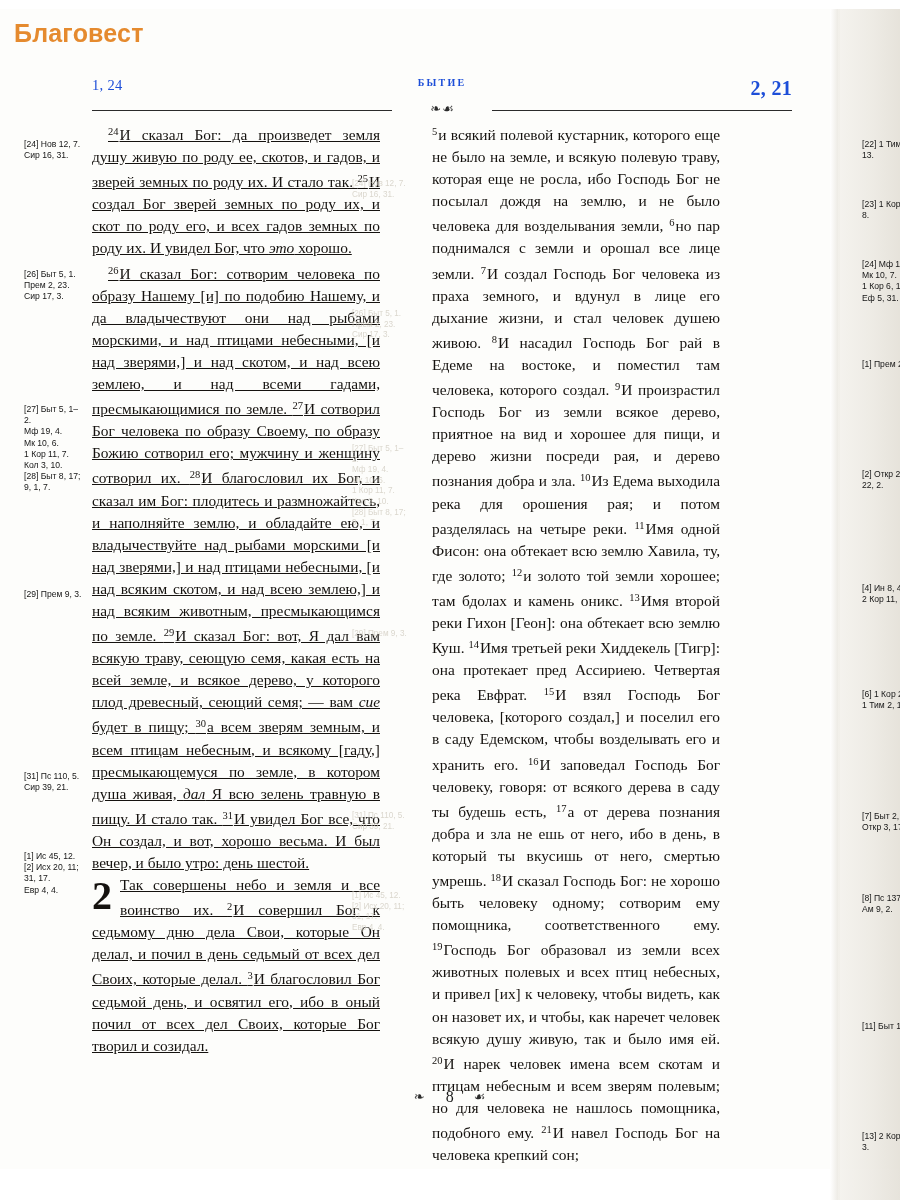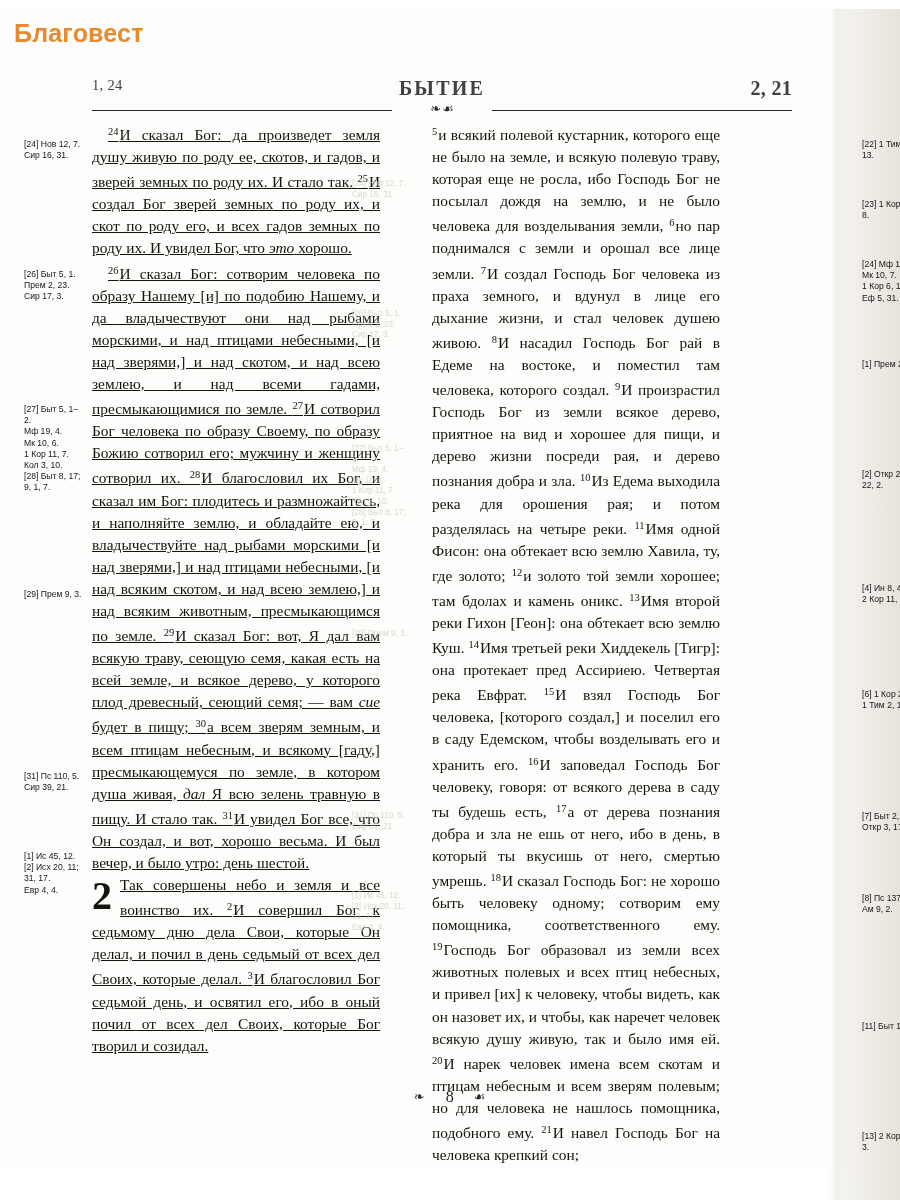--- a/index.html
+++ b/index.html
@@ -62,28 +62,28 @@
     left: 92px;
     top: 68px;
     width: 700px;
     height: 22px;
   }
   #header .folio-l,
   #header .folio-r,
   #header .book {
     position: absolute;
     font-family: "Liberation Serif", serif;
-    color: #404040;
+    color: #1d4ed8;
   }
   #header .folio-l { left: 0; font-size: 14.5px; letter-spacing: .3px;}
   #header .folio-r { right: 0; font-size: 20px; font-weight: bold; letter-spacing: .3px;}
   #header .book {
     left: 50%;
     transform: translateX(-50%);
-    font-size: 20px;
+    font-size: 10px;
     font-weight: bold;
     letter-spacing: 2.2px;
   }
 
   
   #rule {
     position: absolute;
     left: 92px;
     top: 97px;
     width: 700px;

